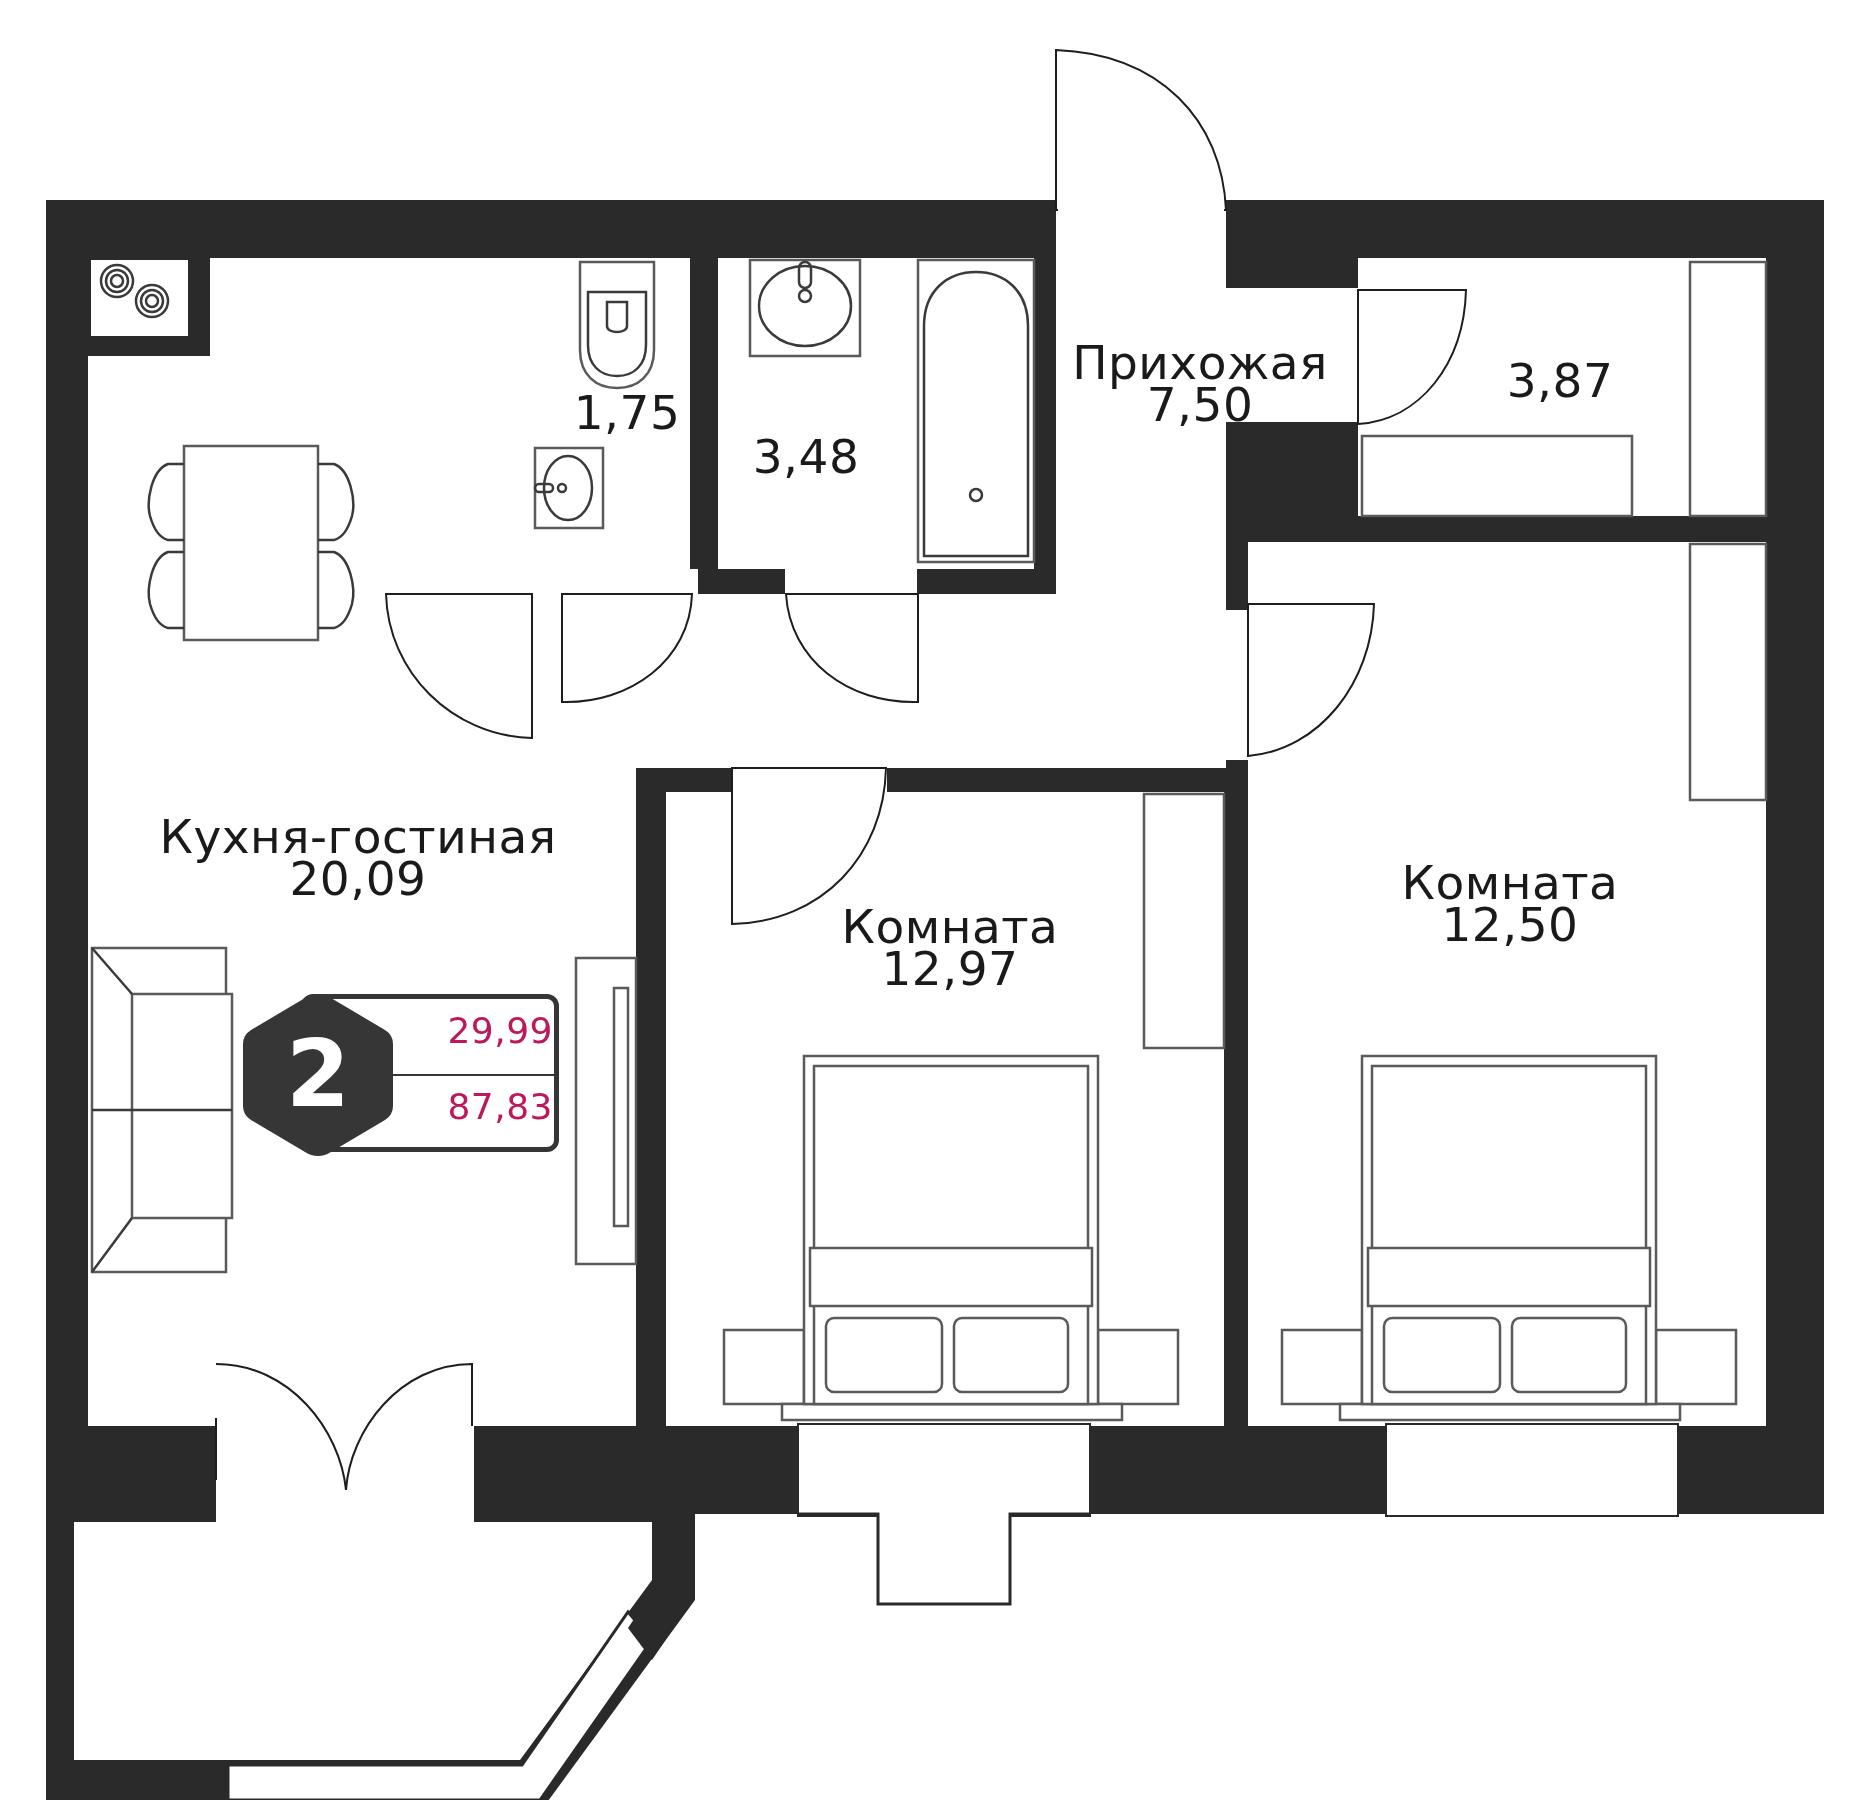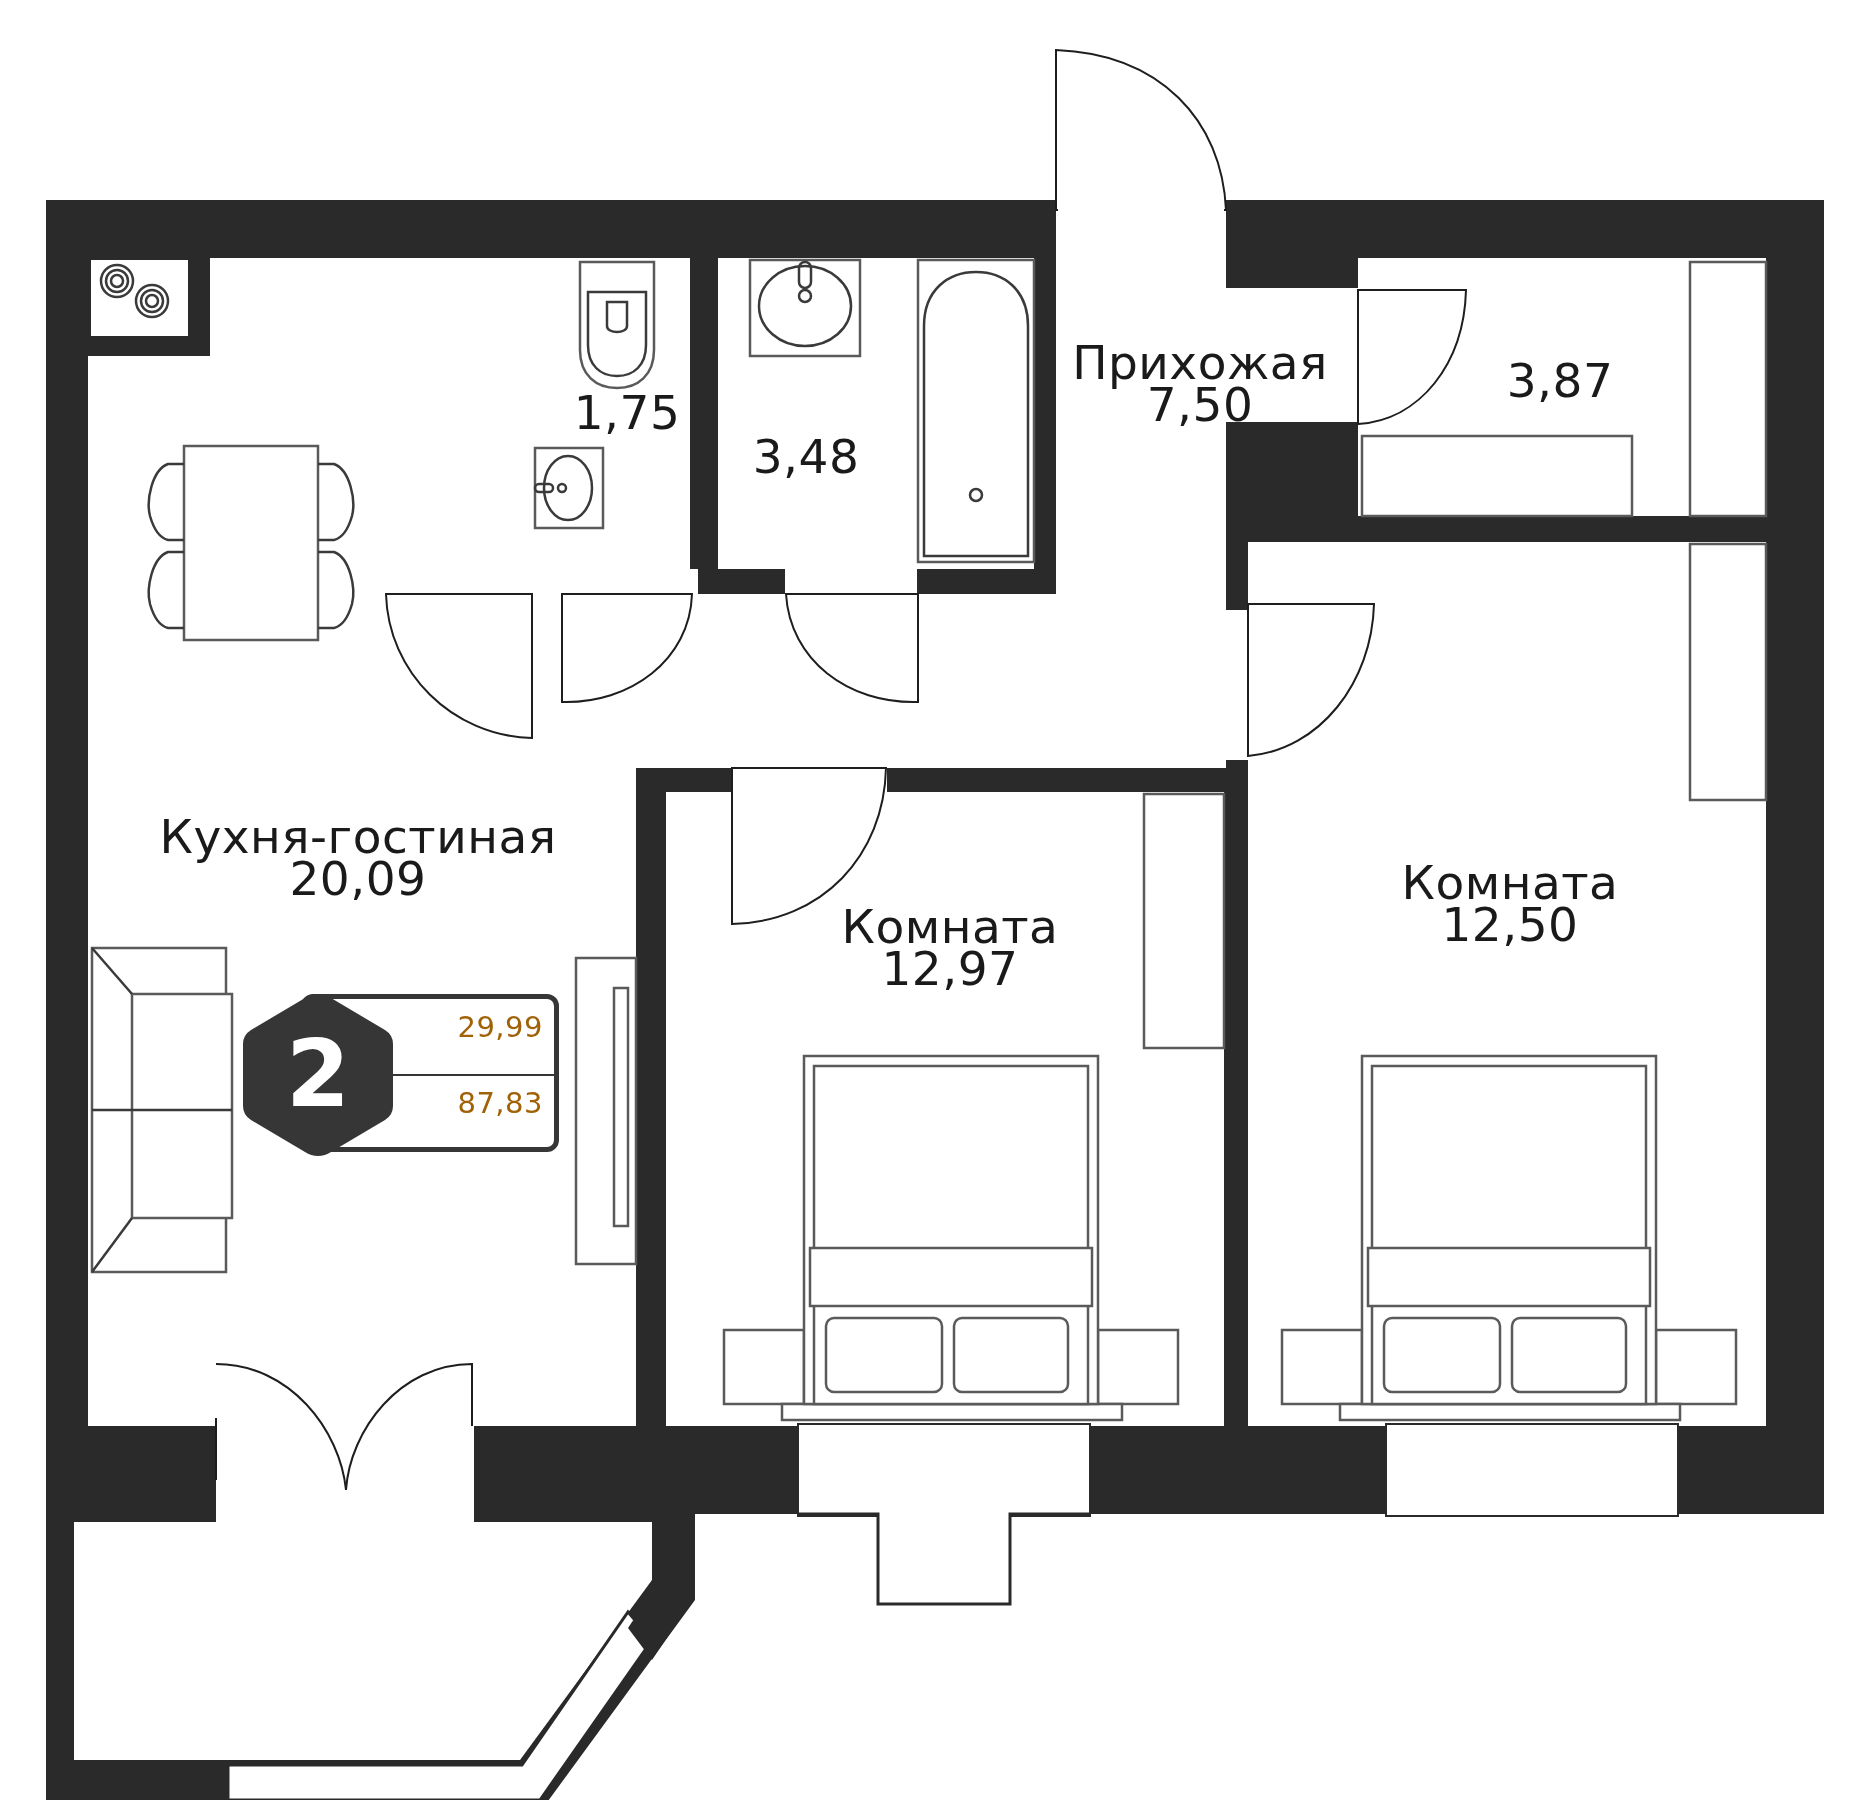--- a/index.html
+++ b/index.html
@@ -7,21 +7,21 @@
   #plan{position:absolute;left:0;top:0;width:1876px;height:1800px;}
   .wall{fill:#2a2a2a;}
   .room{fill:#ffffff;}
   .furn{fill:#ffffff;stroke:#5a5a5a;stroke-width:2.5;}
   .furnd{fill:none;stroke:#3a3a3a;stroke-width:2.5;}
   .door{fill:#ffffff;stroke:#1e1e1e;stroke-width:2;}
   .lbl{position:absolute;color:#1a1a1a;font-size:47px;line-height:42px;text-align:center;white-space:nowrap;transform:translateX(-50%);letter-spacing:0.5px;}
   .badge{position:absolute;left:241px;top:990px;width:324px;height:170px;}
   .badge-box{position:absolute;left:60px;top:4px;width:258px;height:158px;border:5px solid #363636;border-radius:12px;background:#fff;box-sizing:border-box;}
   .badge-div{position:absolute;left:150px;top:84px;width:166px;height:2px;background:#363636;}
-  .badge-v{position:absolute;right:22px;font-size:29px;color:#a16207;text-align:right;letter-spacing:0.5px;}
+  .badge-v{position:absolute;right:12px;font-size:36px;color:#be185d;text-align:right;letter-spacing:0.5px;}
   .badge-hex{position:absolute;left:0;top:0;width:154px;height:170px;}
   .badge-num{position:absolute;left:0;top:0;width:154px;height:170px;line-height:170px;text-align:center;font-size:92px;font-weight:bold;color:#ffffff;}
 </style>
 </head>
 <body>
 
 <svg id="plan" viewBox="0 0 1876 1800" xmlns="http://www.w3.org/2000/svg">
 
   <g>
     <rect class="wall" x="46" y="200" width="1010" height="1314"></rect>

